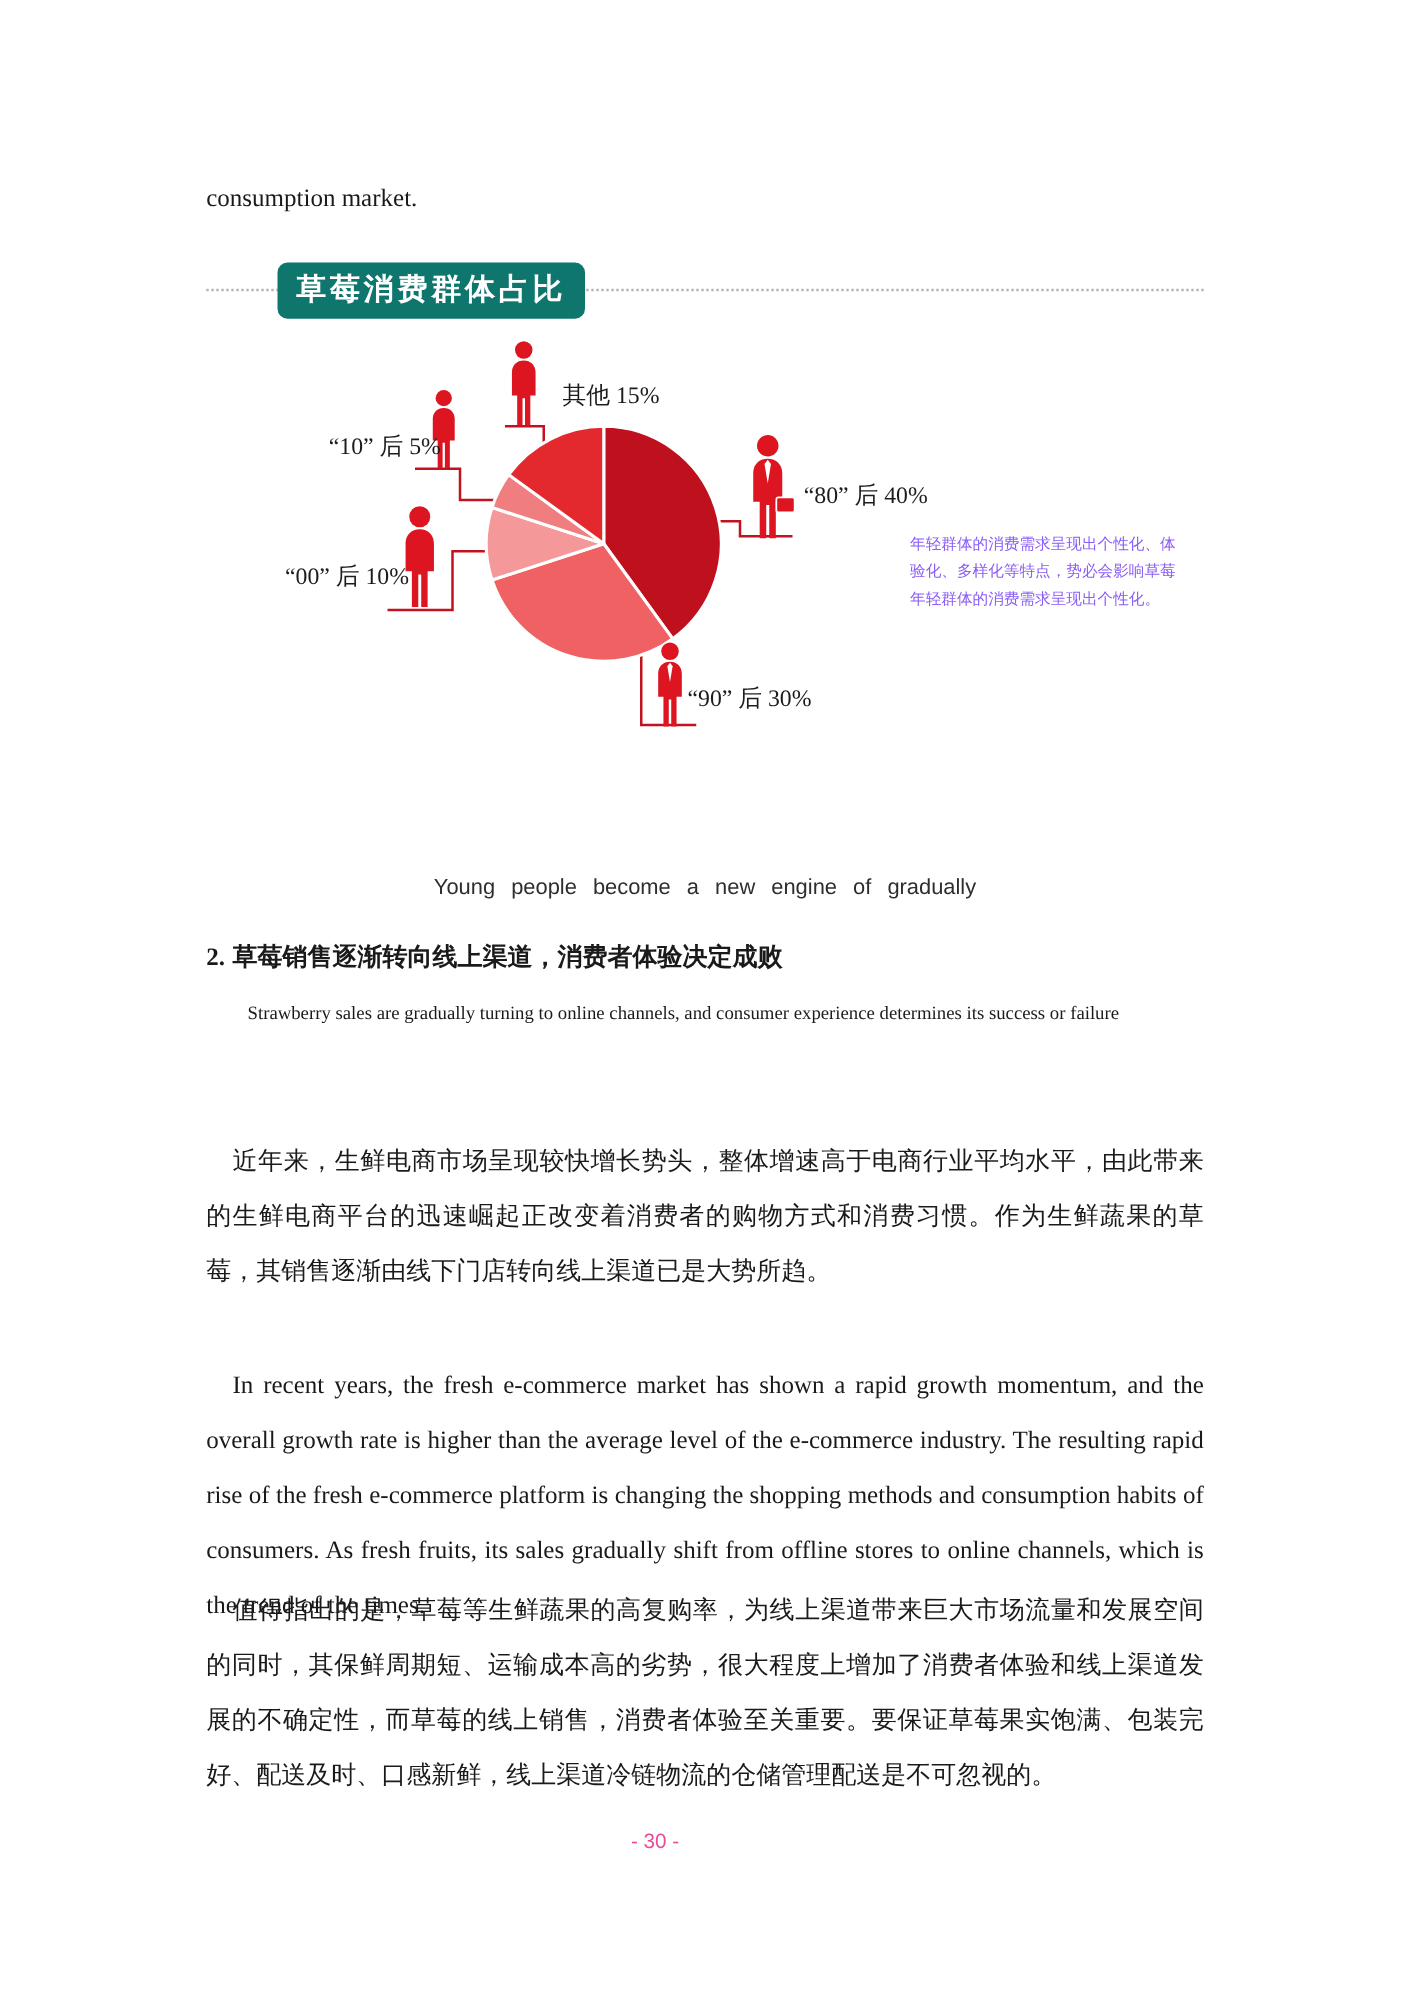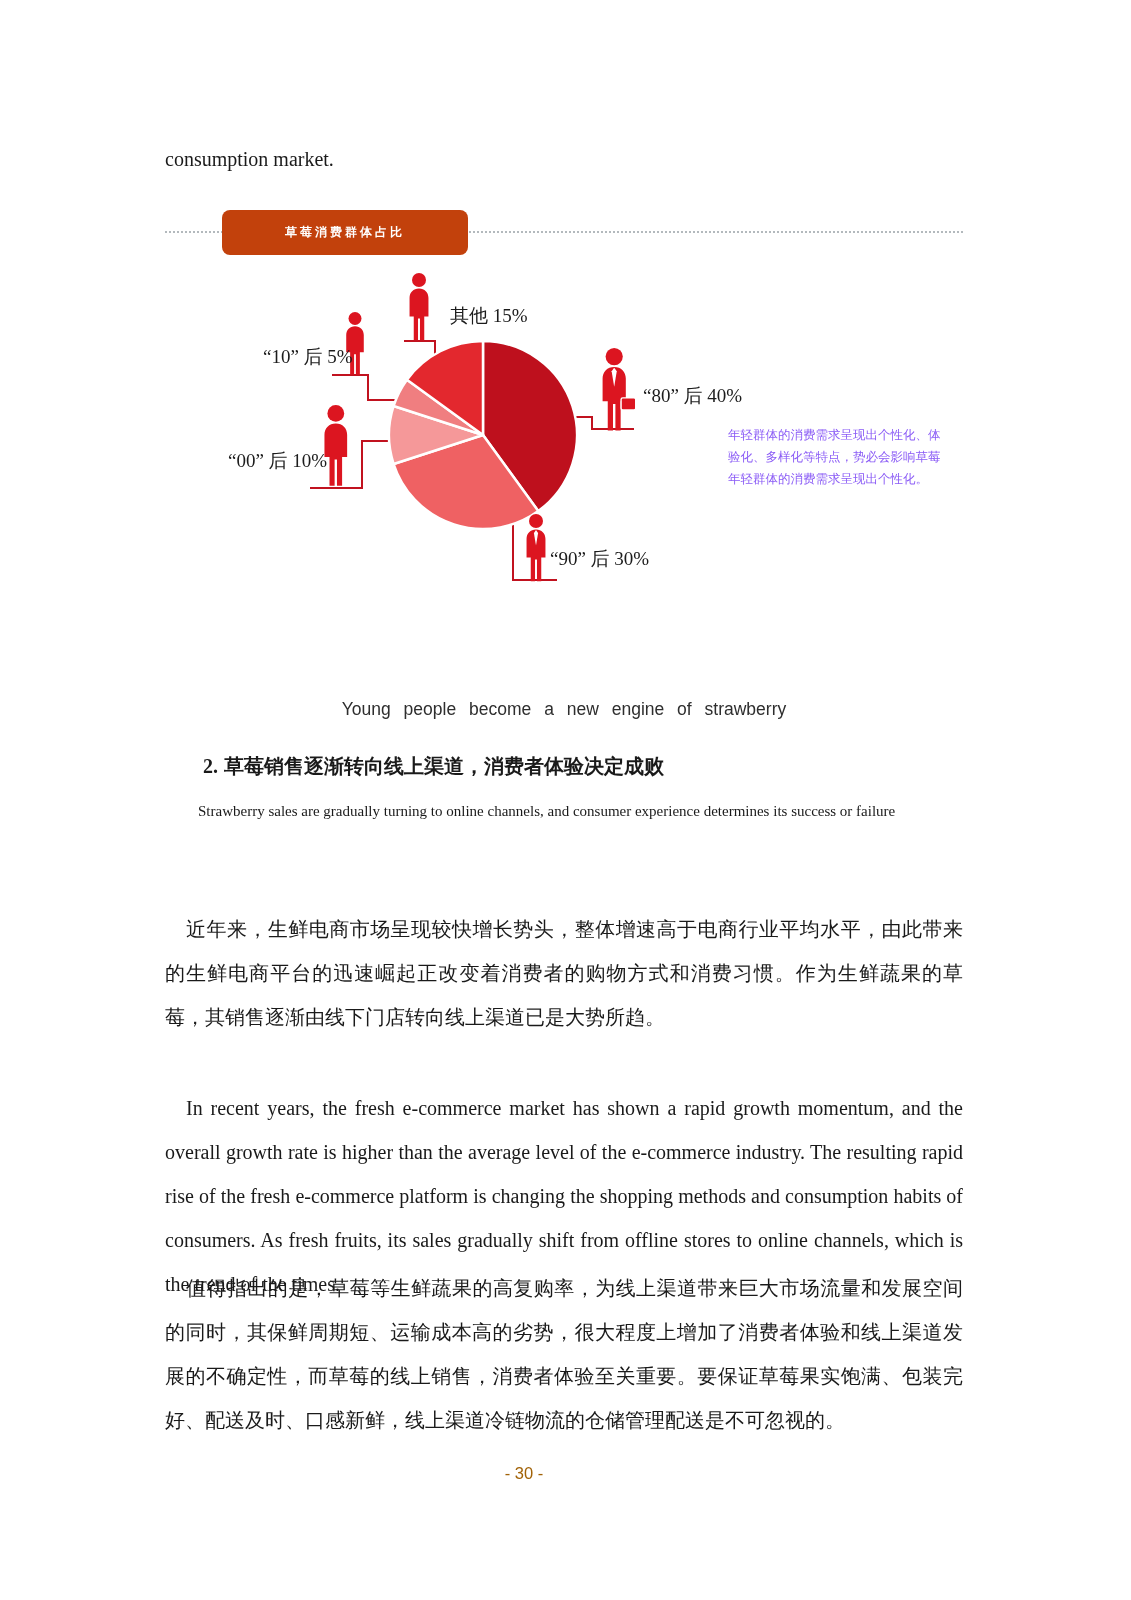--- a/index.html
+++ b/index.html
@@ -10,59 +10,59 @@
     margin:0 auto;
     font-family:"Liberation Serif","DejaVu Serif",serif;
     color:#1a1a1a;
     overflow:hidden;
   }
   .abs{position:absolute;}
   #intro-text{left:165px;top:146px;font-size:20px;line-height:26px;}
   #dotted-rule{left:165px;top:231px;width:798px;height:0;border-top:2px dotted #b3b9bd;}
   #chart-banner{
     left:222px;top:210px;width:246px;height:45px;
-    background:#c2410c;border-radius:8px;
-    color:#ffffff;font-size:12px;font-weight:bold;letter-spacing:3px;
+    background:#0f766e;border-radius:8px;
+    color:#ffffff;font-size:24px;font-weight:bold;letter-spacing:3px;
     text-align:center;line-height:45px;
   }
   #figure-svg{left:160px;top:258px;}
   .pie-label{font-family:"Liberation Serif","DejaVu Serif",serif;font-size:19px;fill:#1c1c1c;}
   .connector{fill:none;stroke:#c1121f;stroke-width:2;}
   .person{fill:#dc1520;}
   .tie{fill:#ffffff;}
   #chart-annotation{
     left:728px;top:424px;width:224px;
     font-size:12.5px;line-height:22px;color:#8b5cf6;
     text-align:justify;
   }
   #figure-caption{
     left:165px;top:697px;width:798px;
     font-family:"Liberation Sans","DejaVu Sans",sans-serif;
     font-size:17.5px;line-height:24px;color:#2e2e2e;
     text-align:center;word-spacing:8px;
   }
-  #section-heading{left:165px;top:753px;width:798px;font-size:20px;font-weight:bold;line-height:26px;margin-left:38px;}
+  #section-heading{left:165px;top:753px;width:798px;font-size:20px;font-weight:bold;line-height:26px;}
   #section-heading .num{display:inline-block;width:21px;}
   #section-heading-en{
     left:198px;top:788px;width:777px;
     font-size:15px;line-height:46px;text-align:justify;
   }
   .body-par{
     left:165px;width:798px;
     font-size:20px;line-height:44px;
     text-align:justify;text-justify:inter-ideograph;
     text-indent:21px;
   }
   #para-zh1{top:907px;}
   #para-en1{top:1086px;}
   #para-zh2{top:1266px;}
   #page-footer{
     left:0;top:1464px;width:1048px;text-align:center;
     font-family:"Liberation Sans","DejaVu Sans",sans-serif;
-    font-size:16.5px;color:#a16207;
+    font-size:16.5px;color:#ec4899;
   }
 </style>
 </head>
 <body>
 
 <div id="page">
 
   <div id="intro-text" class="abs">consumption market.</div>
 
   <div id="dotted-rule" class="abs"></div>
@@ -118,21 +118,21 @@
     <text class="pie-label" x="103" y="105">“10” 后 5%</text>
     <text class="pie-label" x="290" y="64">其他 15%</text>
   </svg>
 
   <div id="chart-annotation" class="abs">
     <div>年轻群体的消费需求呈现出个性化、体</div>
     <div>验化、多样化等特点，势必会影响草莓</div>
     <div>年轻群体的消费需求呈现出个性化。</div>
   </div>
 
-  <div id="figure-caption" class="abs">Young people become a new engine of strawberry</div>
+  <div id="figure-caption" class="abs">Young people become a new engine of gradually</div>
 
   <div id="section-heading" class="abs">
     <span class="num">2.</span><span>草莓销售逐渐转向线上渠道，消费者体验决定成败</span>
   </div>
   <div id="section-heading-en" class="abs">Strawberry sales are gradually turning to online channels, and consumer experience determines its success or failure</div>
 
   <div id="para-zh1" class="abs body-par">近年来，生鲜电商市场呈现较快增长势头，整体增速高于电商行业平均水平，由此带来的生鲜电商平台的迅速崛起正改变着消费者的购物方式和消费习惯。作为生鲜蔬果的草莓，其销售逐渐由线下门店转向线上渠道已是大势所趋。</div>
   <div id="para-en1" class="abs body-par">In recent years, the fresh e-commerce market has shown a rapid growth momentum, and the overall growth rate is higher than the average level of the e-commerce industry. The resulting rapid rise of the fresh e-commerce platform is changing the shopping methods and consumption habits of consumers. As fresh fruits, its sales gradually shift from offline stores to online channels, which is the trend of the times.</div>
   <div id="para-zh2" class="abs body-par">值得指出的是，草莓等生鲜蔬果的高复购率，为线上渠道带来巨大市场流量和发展空间的同时，其保鲜周期短、运输成本高的劣势，很大程度上增加了消费者体验和线上渠道发展的不确定性，而草莓的线上销售，消费者体验至关重要。要保证草莓果实饱满、包装完好、配送及时、口感新鲜，线上渠道冷链物流的仓储管理配送是不可忽视的。</div>
 

